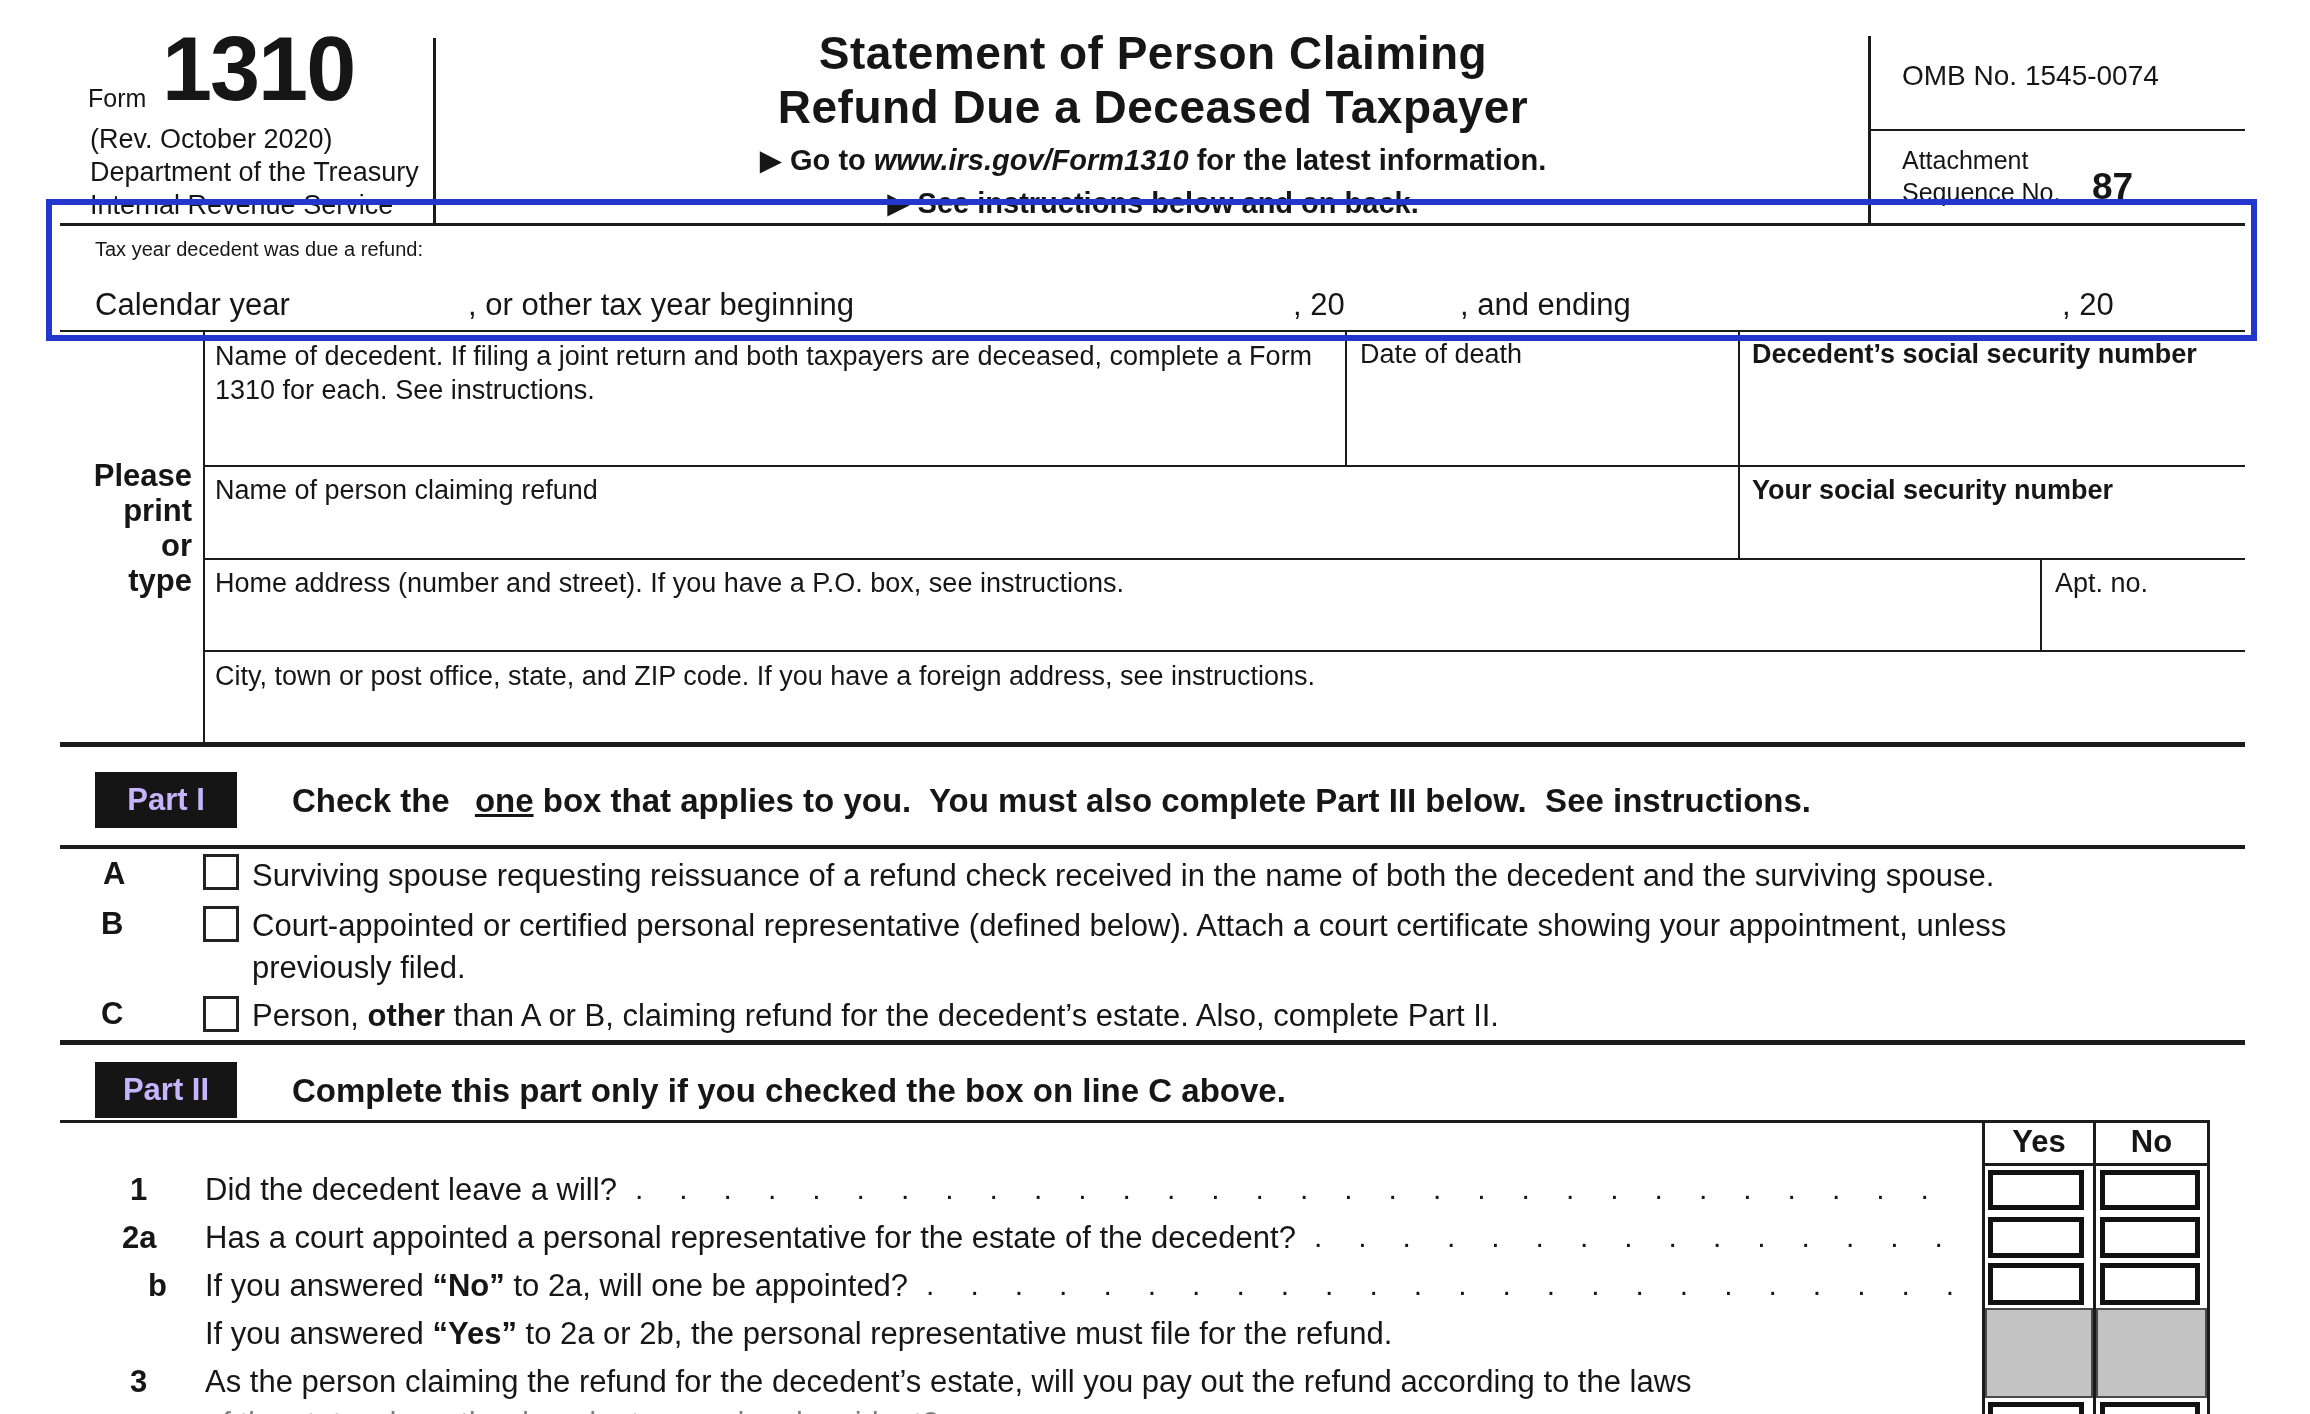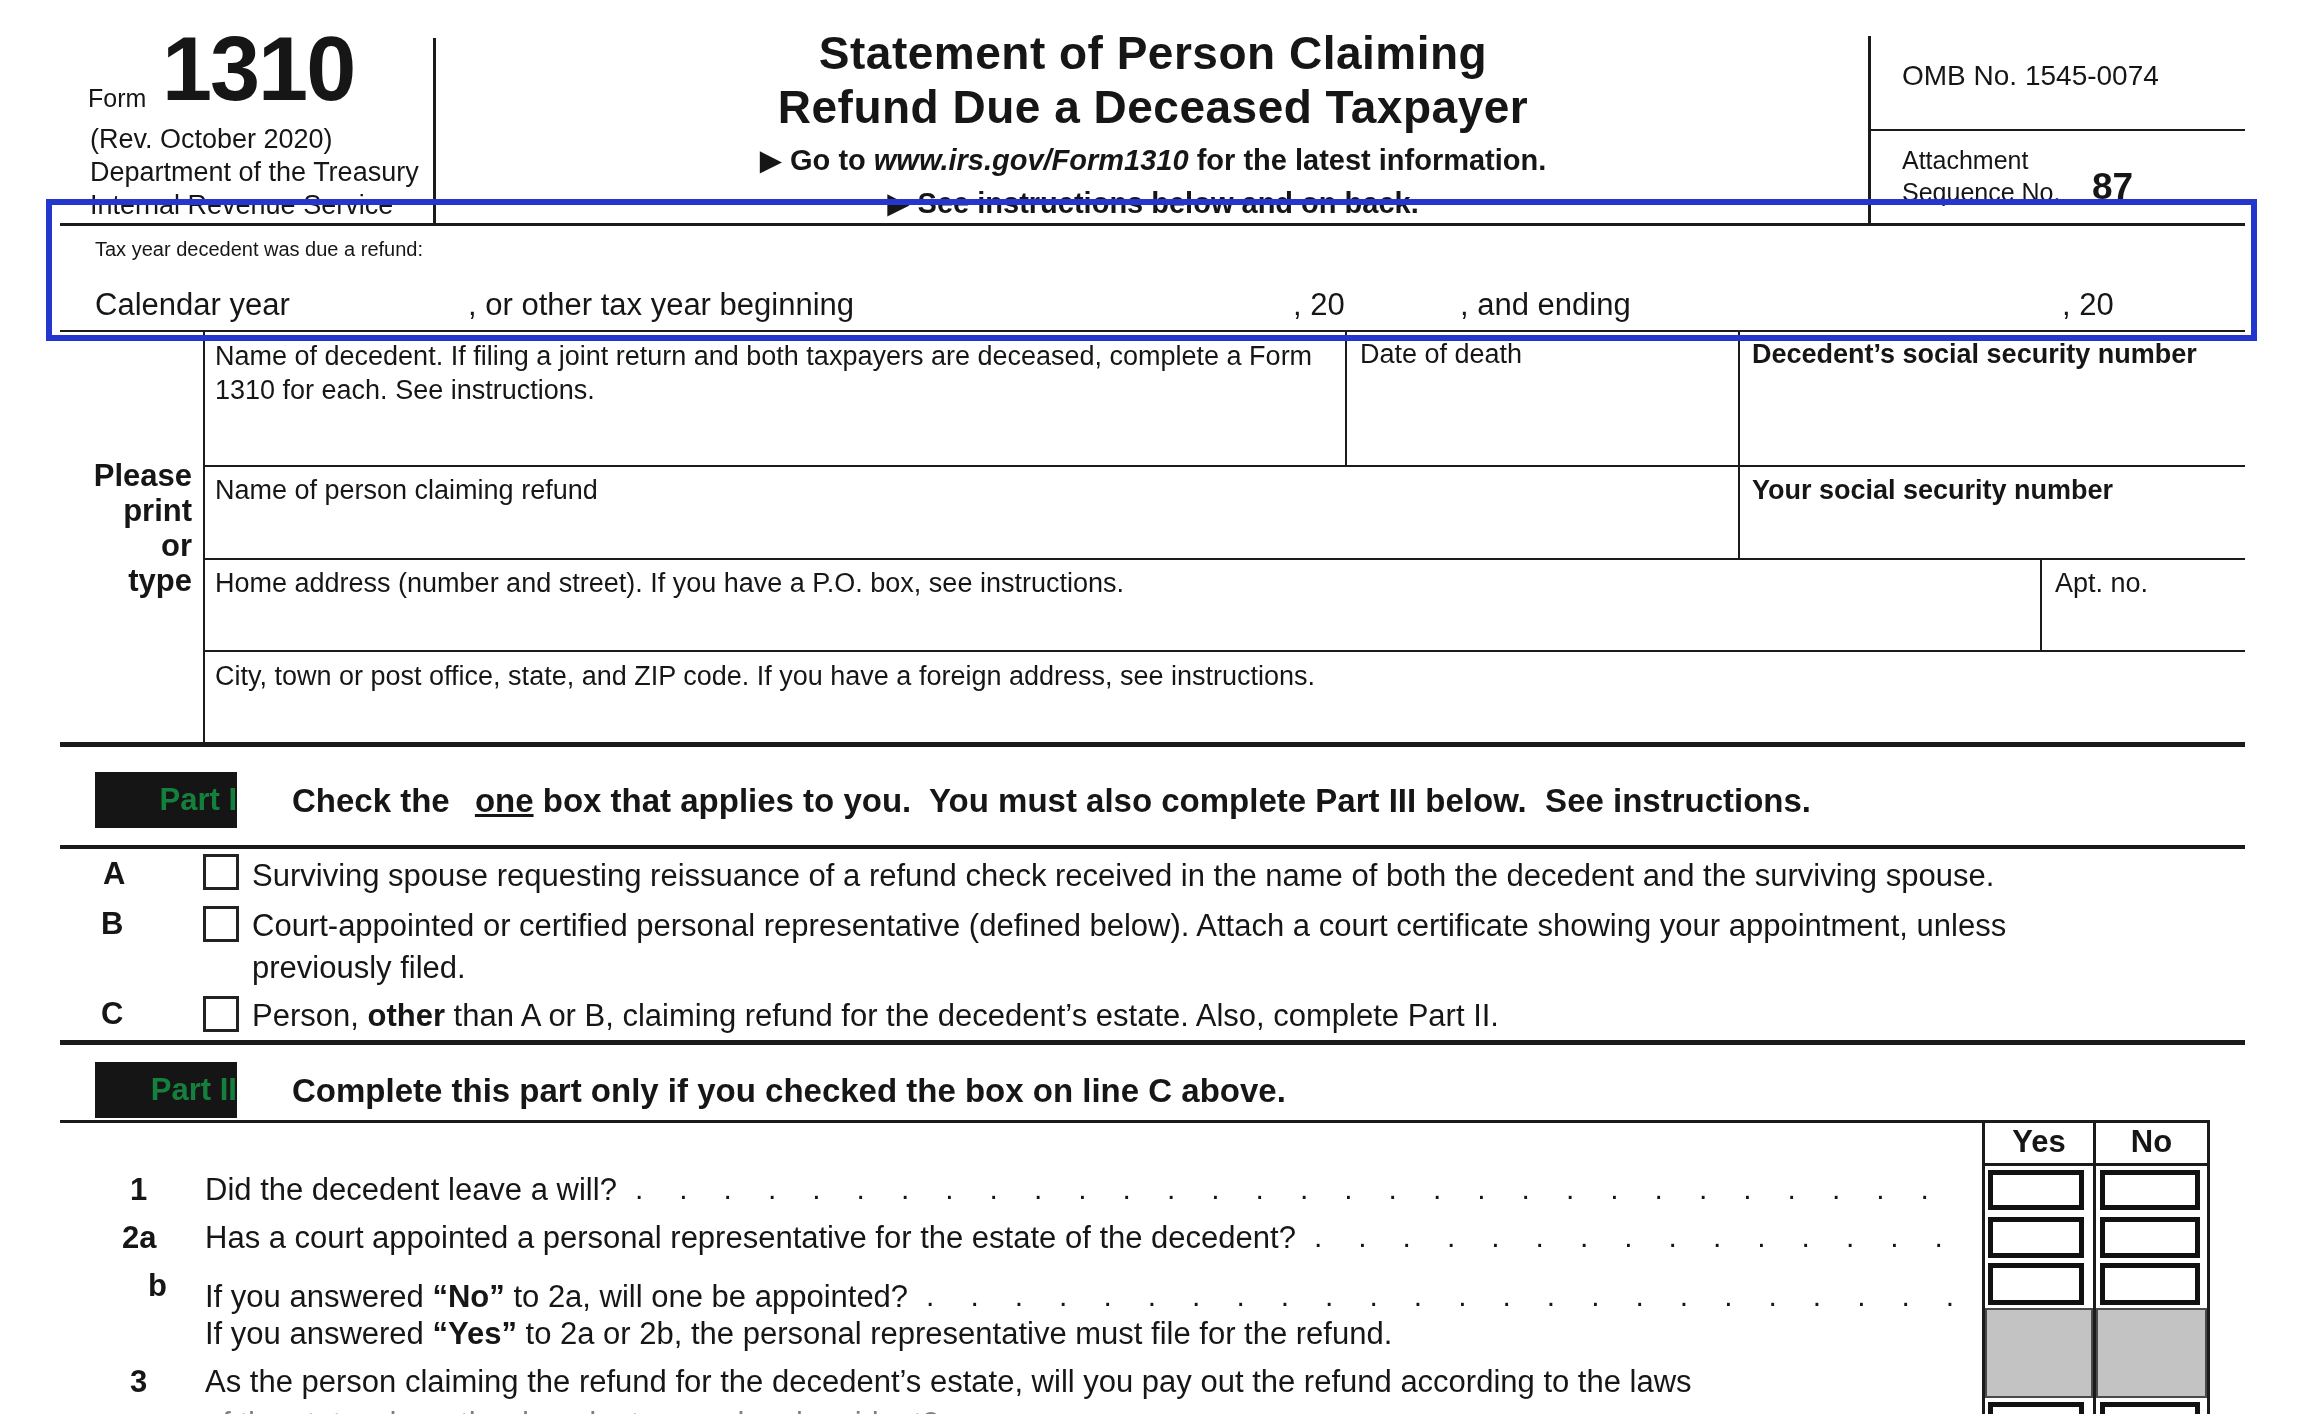--- a/index.html
+++ b/index.html
@@ -7,22 +7,22 @@
         font-family:"Liberation Sans","DejaVu Sans",sans-serif;color:#161616;}
   .abs{position:absolute;}
   .rule{position:absolute;background:#1b1b1b;}
   .b{font-weight:bold;}
   .i{font-style:italic;}
   .u{text-decoration:underline;margin-left:16px;}
   .ctr{text-align:center;}
   .title{font-size:46px;font-weight:bold;letter-spacing:0.5px;}
   .lbl{font-size:27px;}
   .body31{font-size:31px;}
-  .partbox{position:absolute;background:#151515;color:#15803d;font-size:31px;font-weight:bold;
-           display:flex;align-items:center;justify-content:flex-end;}
+  .partbox{position:absolute;background:#151515;color:#c4b5fd;font-size:31px;font-weight:bold;
+           display:flex;align-items:center;justify-content:center;}
   .checkbox{position:absolute;width:30px;height:30px;border:3px solid #222;background:#fff;}
   .qrow{position:absolute;display:flex;align-items:flex-start;overflow:hidden;white-space:nowrap;font-size:31px;}
   .leader{flex:1;overflow:hidden;white-space:nowrap;letter-spacing:36px;padding-left:18px;font-size:30px;}
   .ansbox{position:absolute;background:#ffffff;border:5px solid #111;}
   .graycell{position:absolute;background:#c3c3c3;border:2px solid #4a4a4a;}
   .field{position:absolute;}
   .sidelabel{position:absolute;left:58px;top:458px;width:134px;text-align:right;
              font-size:31px;font-weight:bold;line-height:35px;}
   .hblue{position:absolute;border:6px solid #2337cf;background:transparent;box-sizing:border-box;z-index:30;}
   .dim{opacity:.55;}
@@ -170,21 +170,21 @@
     <span class="leader">................................................................</span>
   </div>
 
   <span class="abs b body31" style="left:122px;top:1220px;">2a</span>
   <div class="qrow" style="left:205px;top:1220px;width:1760px;">
     <span>Has a court appointed a personal representative for the estate of the decedent?</span>
     <span class="leader">................................................................</span>
   </div>
 
   <span class="abs b body31" style="left:148px;top:1268px;">b</span>
-  <div class="qrow" style="left:205px;top:1268px;width:1760px;margin-top:11px;">
+  <div class="qrow" style="left:205px;top:1268px;width:1760px;">
     <span><span>If you answered </span><span class="b">“No”</span><span> to 2a, will one be appointed?</span></span>
     <span class="leader">................................................................</span>
   </div>
 
   <div class="abs body31" style="left:205px;top:1316px;white-space:nowrap;">
     <span>If you answered </span><span class="b">“Yes”</span><span> to 2a or 2b, the personal representative must file for the refund.</span>
   </div>
 
   <span class="abs b body31" style="left:130px;top:1364px;">3</span>
   <span class="abs body31" style="left:205px;top:1364px;white-space:nowrap;">As the person claiming the refund for the decedent’s estate, will you pay out the refund according to the laws</span>

